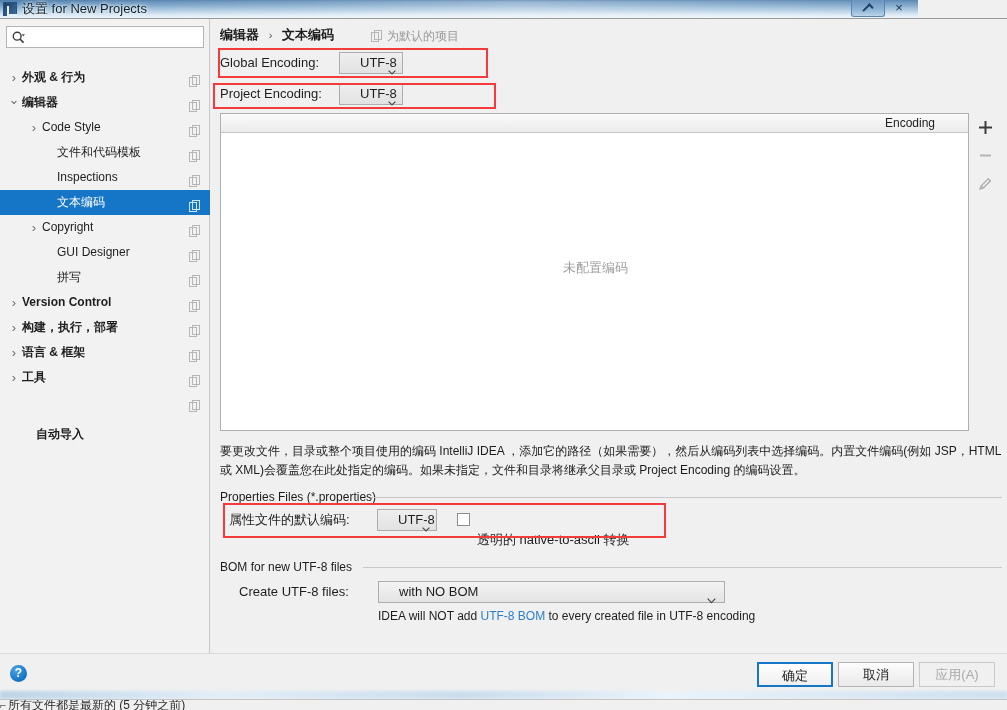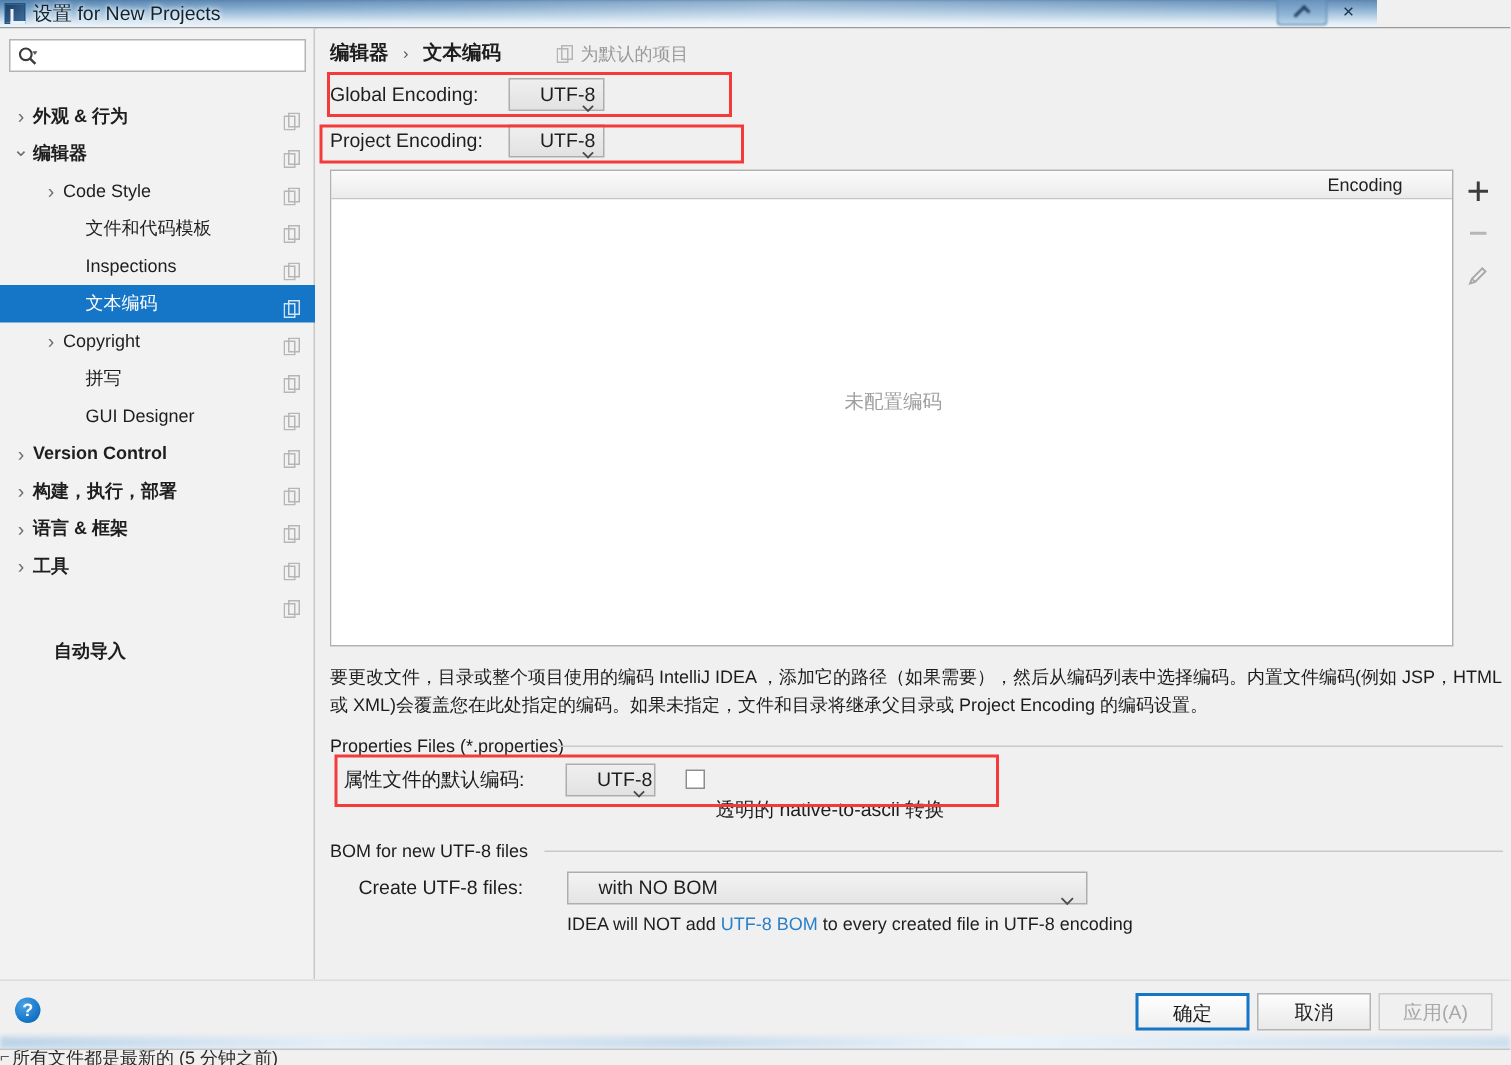--- a/index.html
+++ b/index.html
@@ -319,28 +319,28 @@
           </div>
           <div class="trow">
             <span class="twist" style="left: 27px; font-size: 13px;">›</span>
             <span class="tlabel" style="left: 42px;">Copyright</span>
             <span class="copy-icon"><svg width="11" height="12" viewBox="0 0 11 12">
                 <rect class="cb" x="0.5" y="2.5" width="7" height="9" fill="none" stroke="#b6b6b6" stroke-width="1"></rect>
                 <rect class="cb" x="3.5" y="0.5" width="7" height="9" fill="none" stroke="#b6b6b6" stroke-width="1"></rect>
               </svg></span>
           </div>
           <div class="trow">
+            <span class="tlabel" style="left: 57px;">GUI Designer</span>
+            <span class="copy-icon"><svg width="11" height="12" viewBox="0 0 11 12">
+                <rect class="cb" x="0.5" y="2.5" width="7" height="9" fill="none" stroke="#b6b6b6" stroke-width="1"></rect>
+                <rect class="cb" x="3.5" y="0.5" width="7" height="9" fill="none" stroke="#b6b6b6" stroke-width="1"></rect>
+              </svg></span>
+          </div>
+          <div class="trow">
             <span class="tlabel" style="left: 57px;">拼写</span>
-            <span class="copy-icon"><svg width="11" height="12" viewBox="0 0 11 12">
-                <rect class="cb" x="0.5" y="2.5" width="7" height="9" fill="none" stroke="#b6b6b6" stroke-width="1"></rect>
-                <rect class="cb" x="3.5" y="0.5" width="7" height="9" fill="none" stroke="#b6b6b6" stroke-width="1"></rect>
-              </svg></span>
-          </div>
-          <div class="trow">
-            <span class="tlabel" style="left: 57px;">GUI Designer</span>
             <span class="copy-icon"><svg width="11" height="12" viewBox="0 0 11 12">
                 <rect class="cb" x="0.5" y="2.5" width="7" height="9" fill="none" stroke="#b6b6b6" stroke-width="1"></rect>
                 <rect class="cb" x="3.5" y="0.5" width="7" height="9" fill="none" stroke="#b6b6b6" stroke-width="1"></rect>
               </svg></span>
           </div>
           <div class="trow bold">
             <span class="twist" style="left: 7px; font-size: 13px;">›</span>
             <span class="tlabel" style="left: 22px;">Version Control</span>
             <span class="copy-icon"><svg width="11" height="12" viewBox="0 0 11 12">
                 <rect class="cb" x="0.5" y="2.5" width="7" height="9" fill="none" stroke="#b6b6b6" stroke-width="1"></rect>

